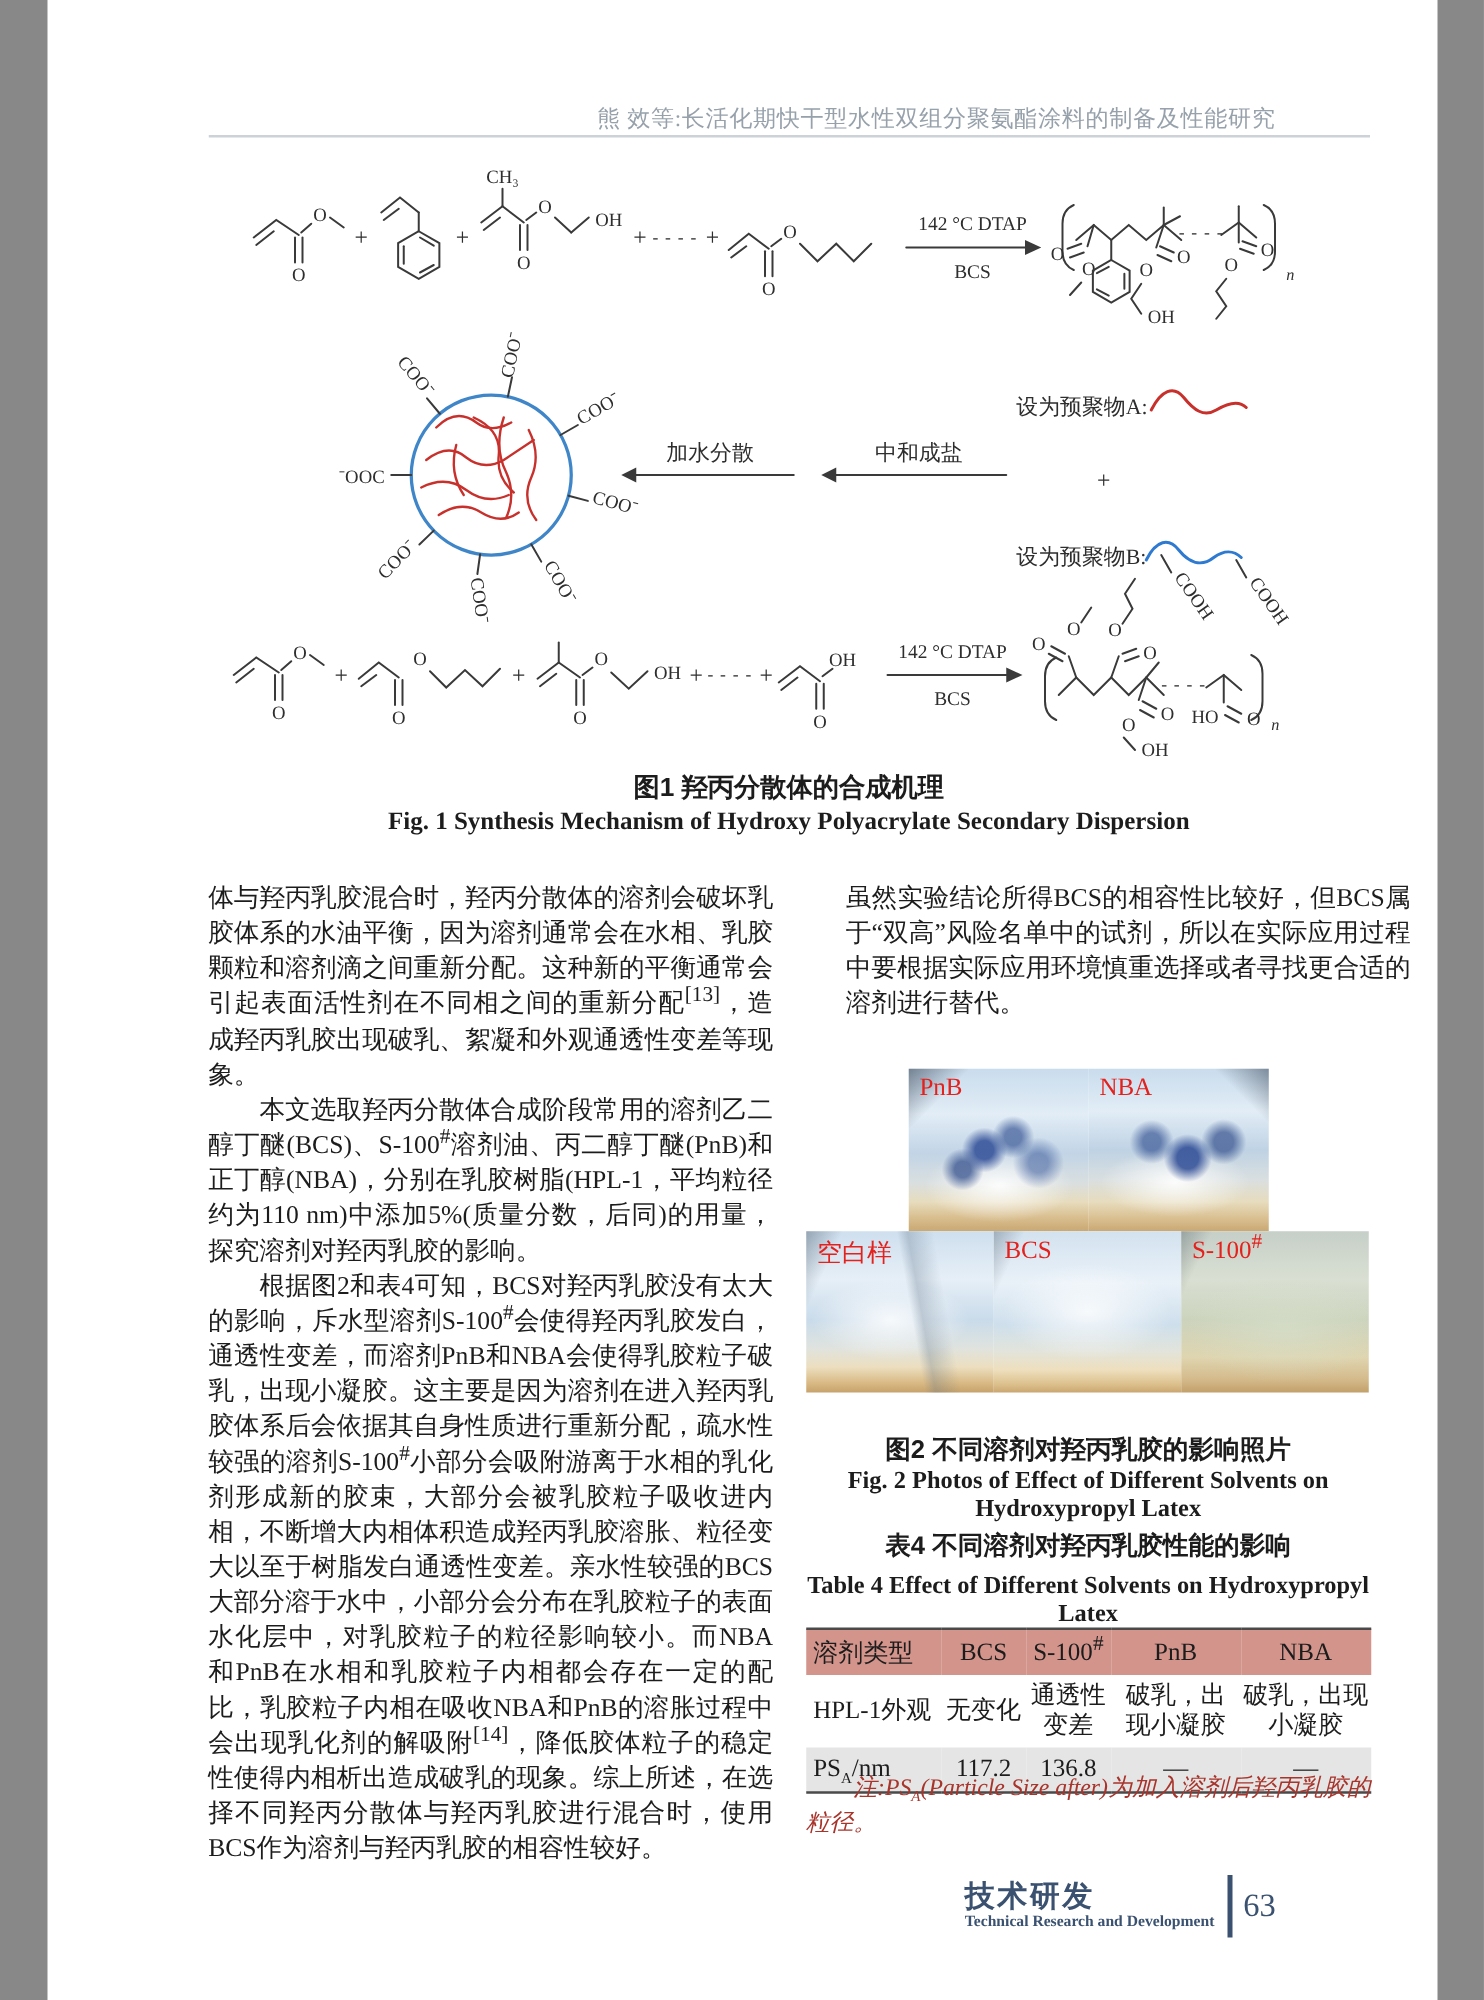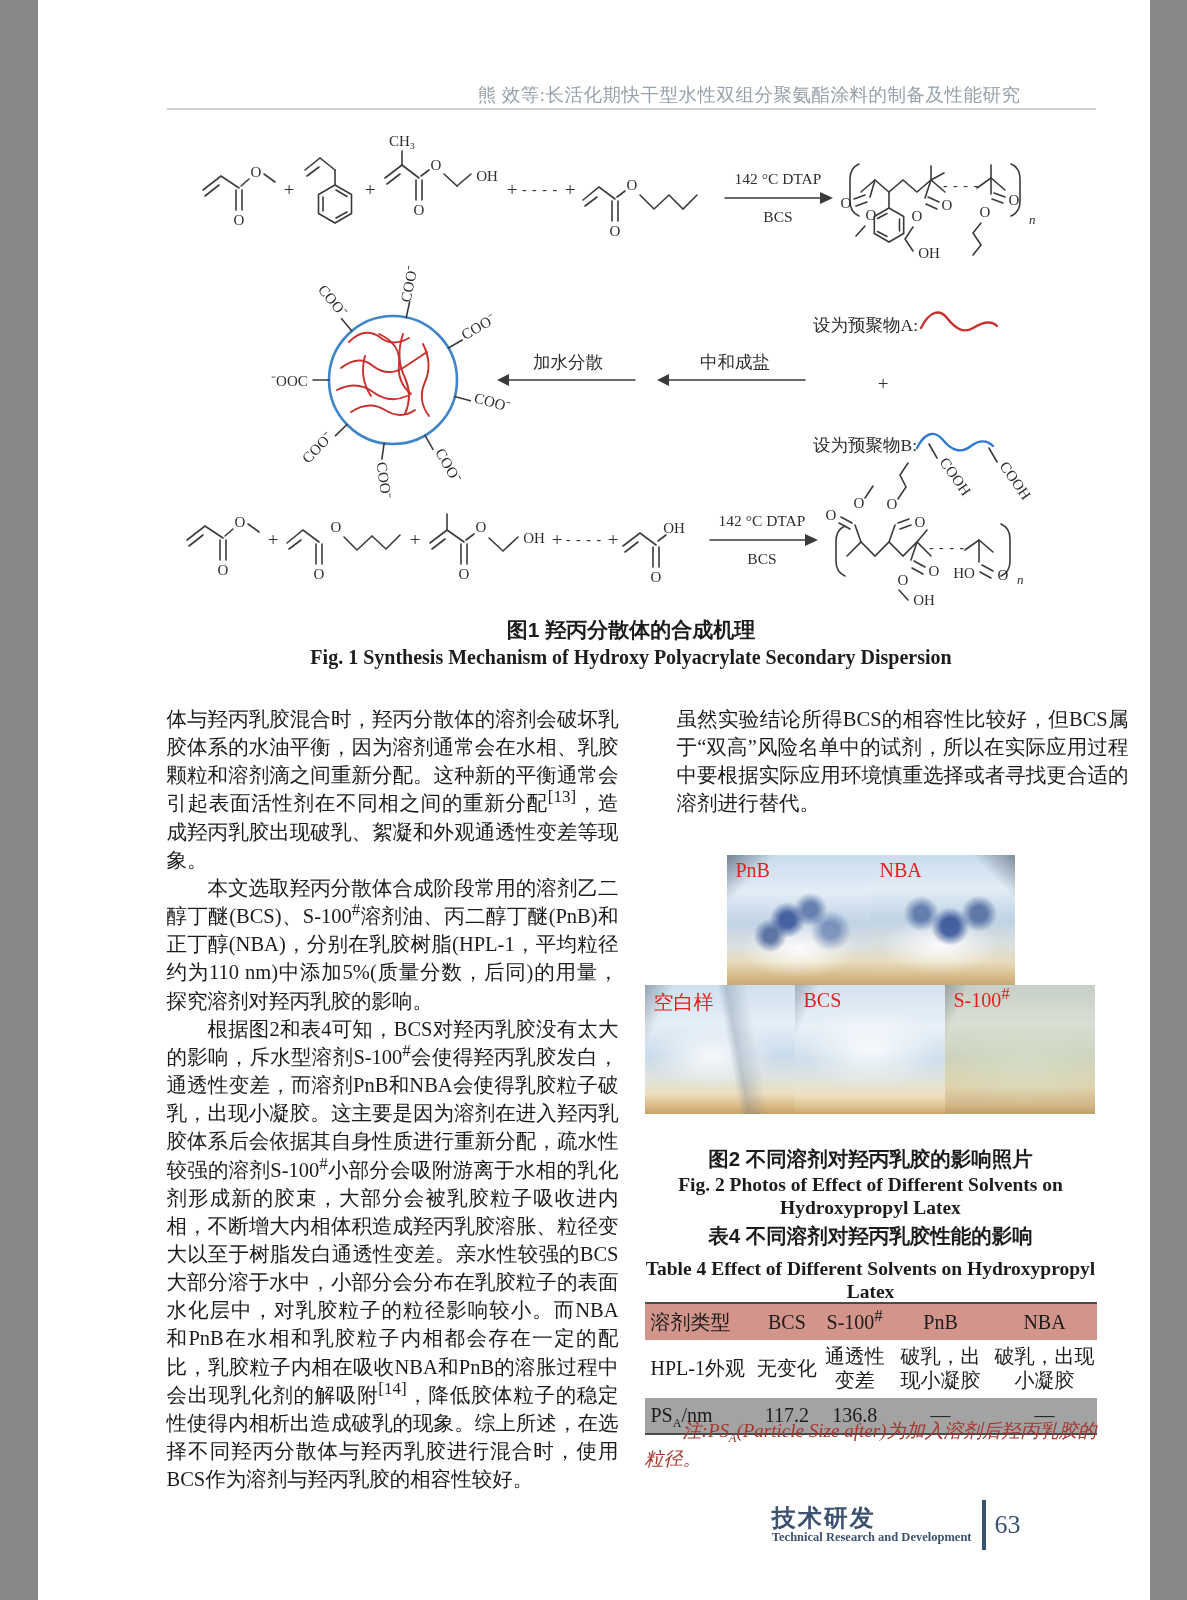--- a/index.html
+++ b/index.html
@@ -75,21 +75,21 @@
   .abs{position:absolute;left:607px;width:452px;}
   .cap-cn{font-family:"Liberation Sans",sans-serif;font-weight:bold;font-size:20.5px;text-align:center;}
   .cap-en{font-weight:bold;font-size:19.5px;text-align:center;}
   
   .tbl{position:absolute;top:1302px;left:607px;width:452px;border-collapse:collapse;
        border-top:2.5px solid #4a4a4a;border-bottom:2.5px solid #4a4a4a;font-size:20px;}
   .tbl td{padding:1px 2px;text-align:center;vertical-align:middle;}
   .tbl td:first-child{text-align:left;padding-left:6px;}
   .t-head td{background:#d2948b;height:34px;}
   .t-mid td{height:56px;line-height:1.18;}
-  .t-last td{background:#a3a3a3;height:33px;}
+  .t-last td{background:#e5e5e5;height:33px;}
   .note{position:absolute;top:1417px;left:607px;width:452px;font-size:19px;line-height:1.45;
         color:#a8352c;font-style:italic;text-indent:2em;text-align:justify;}
   
   .footer{position:absolute;top:1500px;right:129px;display:flex;align-items:center;color:#3a5170;}
   .f-txt{text-align:left;}
   .f-cn{font-family:"Liberation Sans",sans-serif;font-weight:bold;font-size:24px;letter-spacing:2px;line-height:1.05;}
   .f-en{font-size:12.5px;font-weight:bold;}
   .f-bar{width:4px;height:50px;background:#3a5170;margin:0 9px 0 10px;}
   .f-num{font-size:26px;}
 </style>

